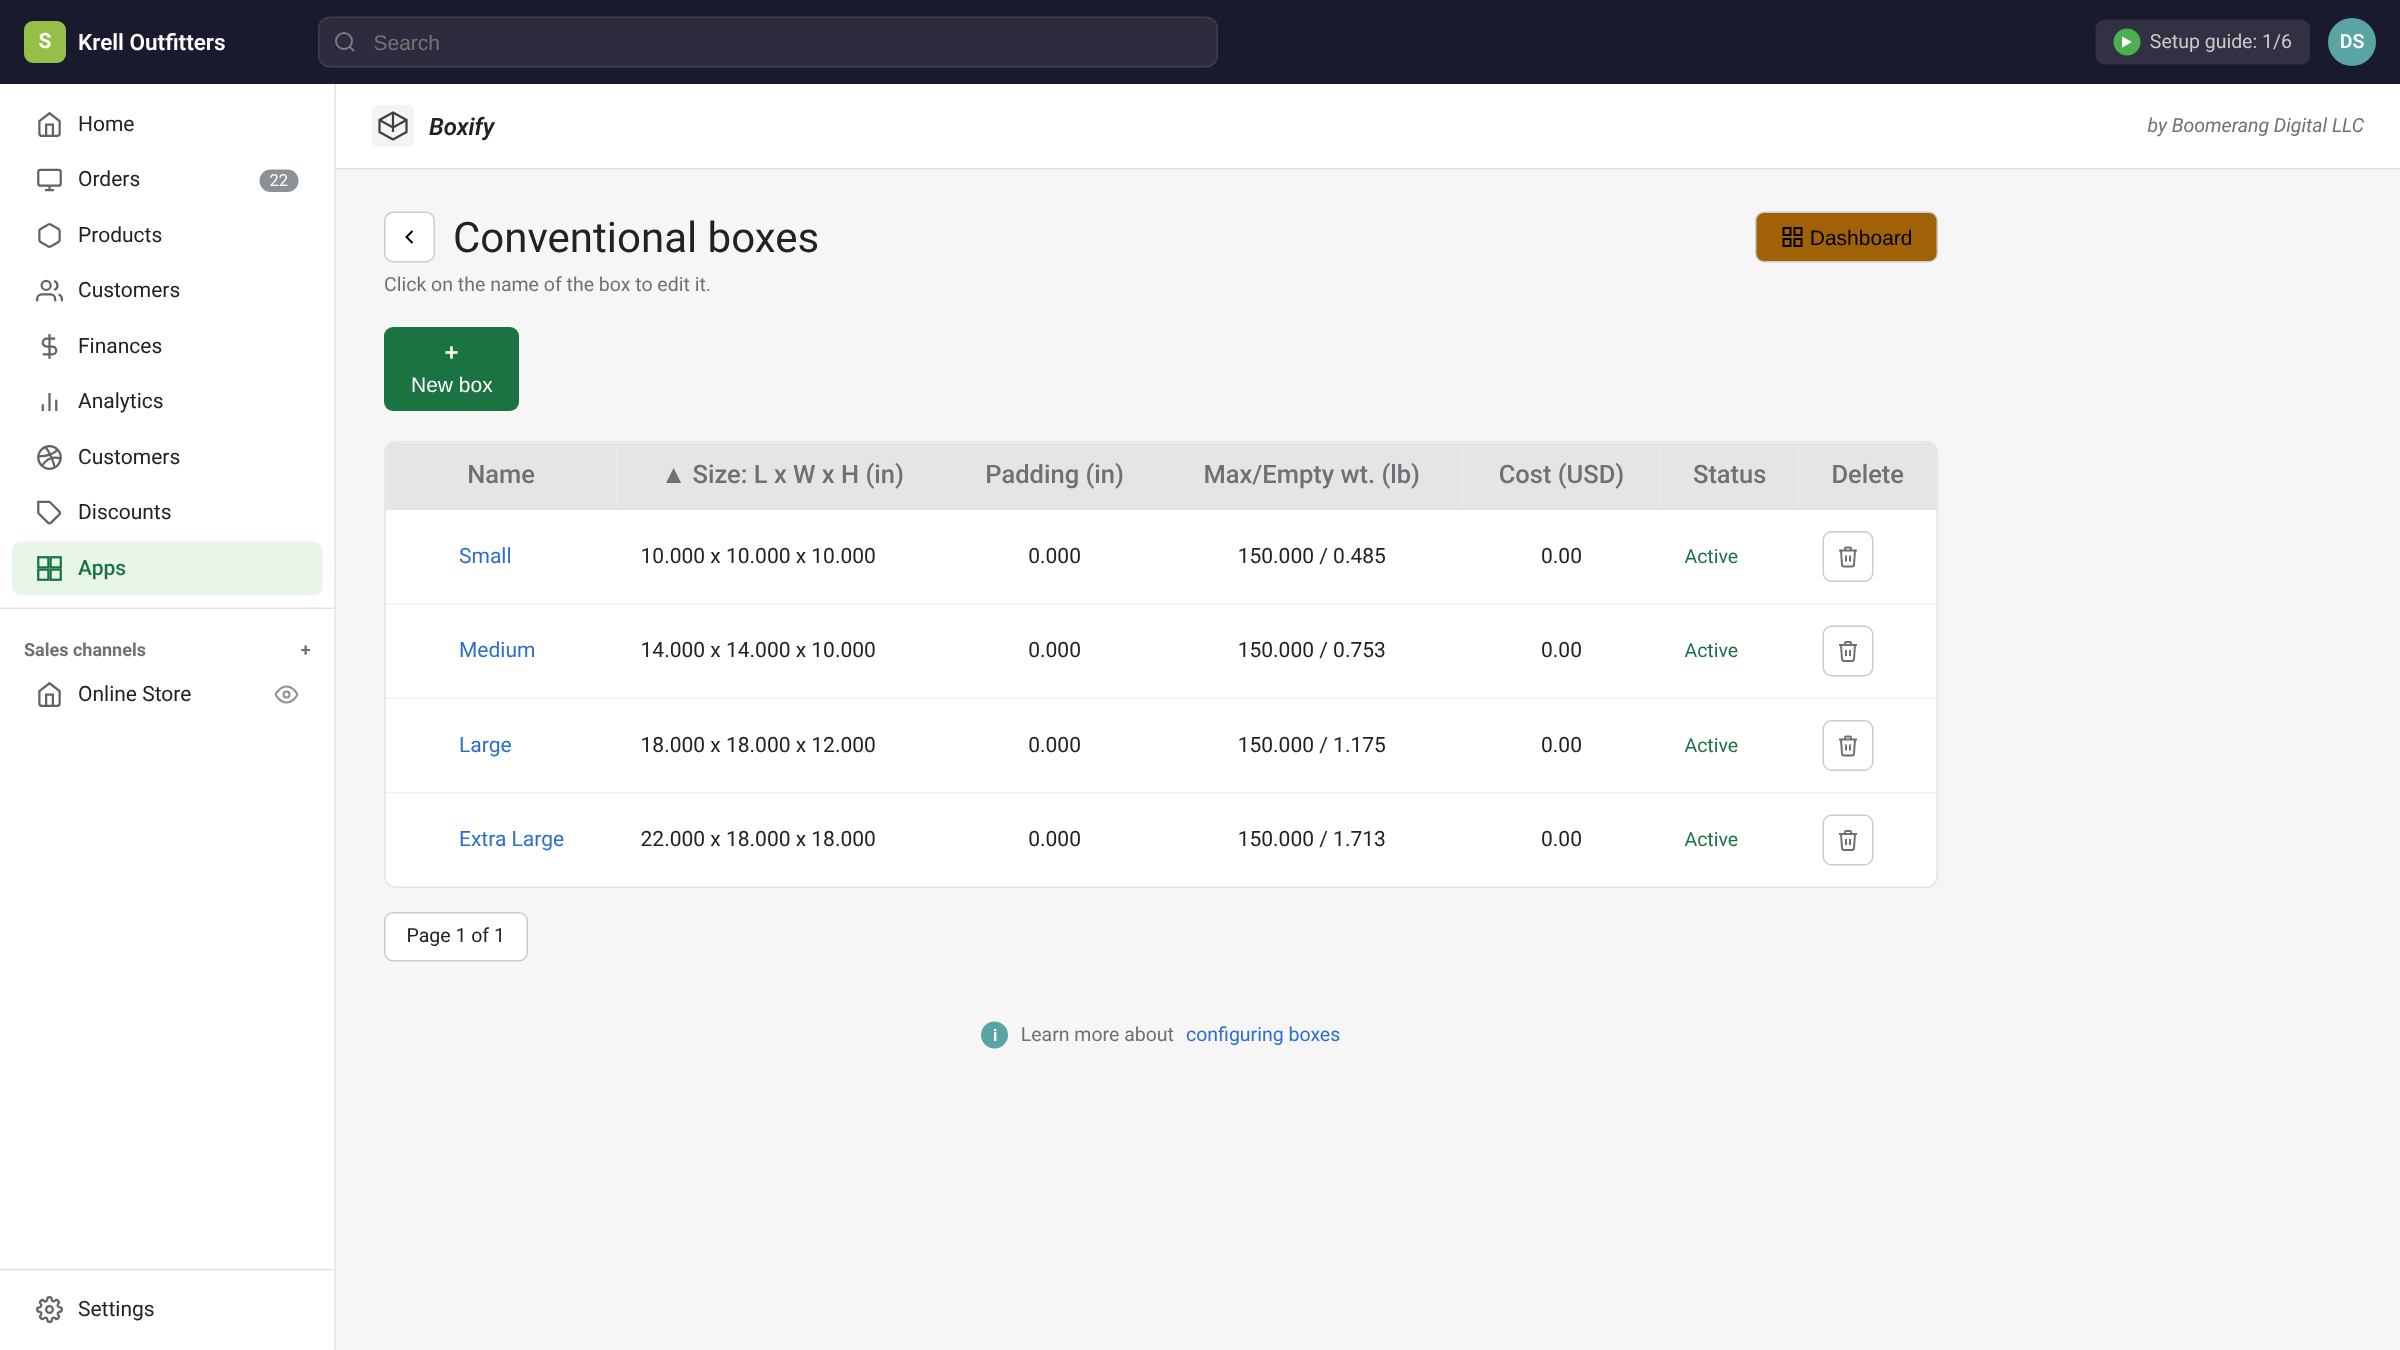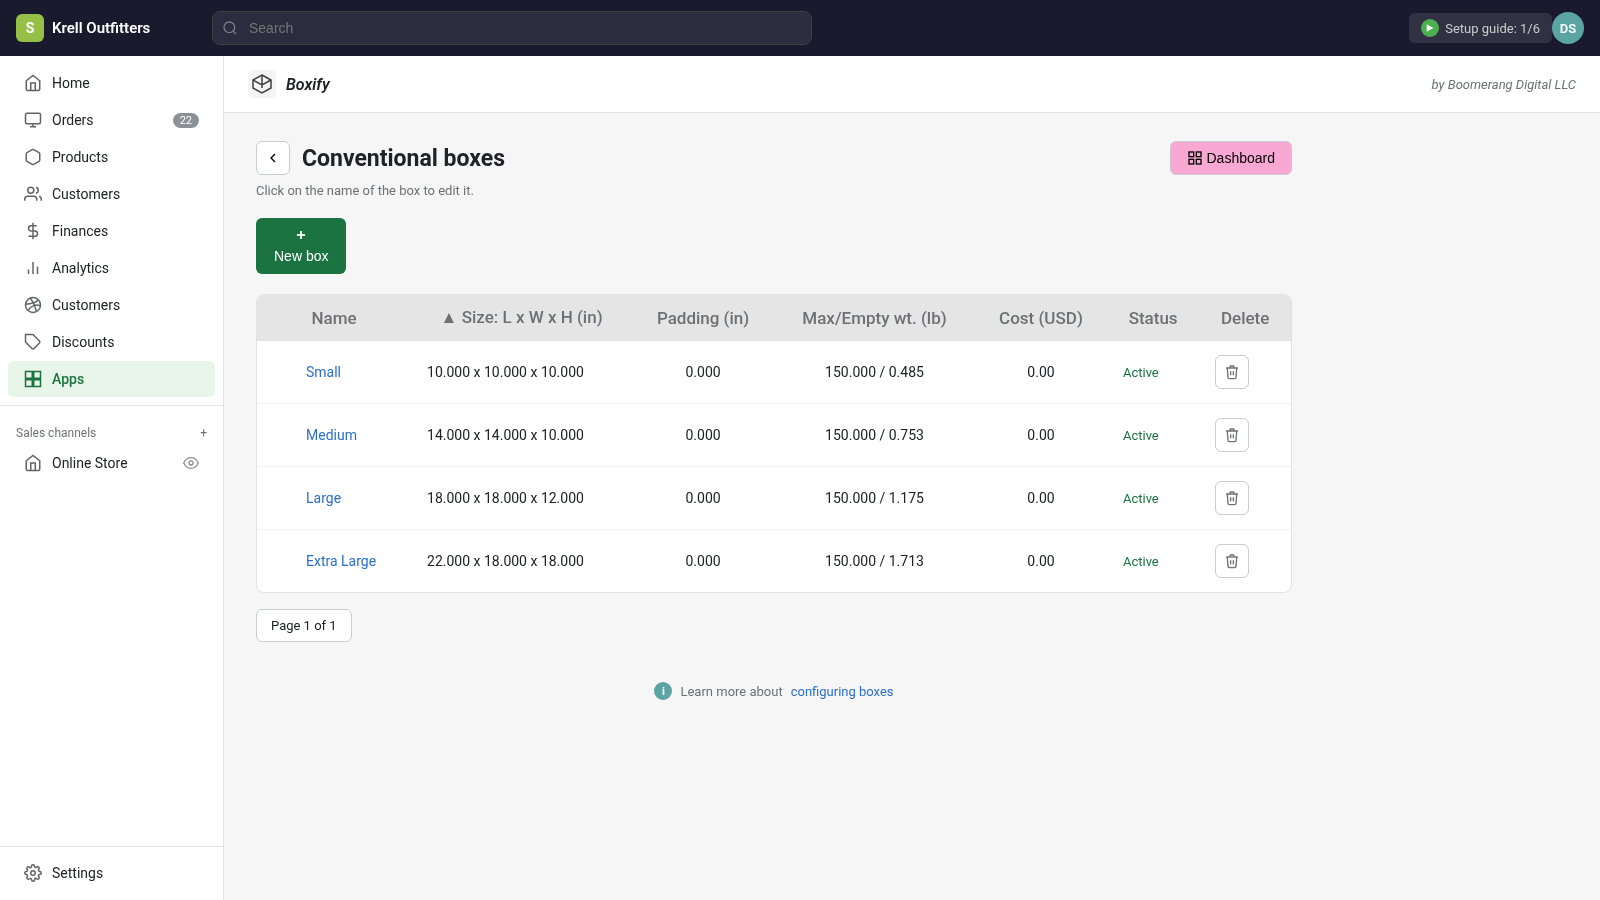--- a/index.html
+++ b/index.html
@@ -6,57 +6,57 @@
     body { font-family: -apple-system, BlinkMacSystemFont, 'Segoe UI', Roboto, sans-serif; background: #f6f6f7; color: #202223; font-size: 14px; display: flex; flex-direction: column; height: 100vh; overflow: hidden; }
 
     
     .topbar { background: #1a1a2e; display: flex; align-items: center; padding: 0 16px; height: 56px; gap: 16px; flex-shrink: 0; }
     .topbar-brand { display: flex; align-items: center; gap: 8px; color: #fff; font-weight: 600; font-size: 15px; min-width: 180px; }
     .shopify-logo { width: 28px; height: 28px; background: #95bf47; border-radius: 6px; display: flex; align-items: center; justify-content: center; color: white; font-weight: bold; font-size: 14px; }
     .topbar-search { flex: 1; max-width: 600px; }
     .topbar-search input { width: 100%; padding: 8px 12px 8px 36px; border: 1px solid #404040; border-radius: 8px; background: #2c2c3e; color: #ccc; font-size: 14px; outline: none; }
     .search-wrap { position: relative; }
     .search-wrap svg { position: absolute; left: 10px; top: 50%; transform: translateY(-50%); opacity: 0.5; }
-    .topbar-actions { display: flex; align-items: center; margin-left: auto; }
+    .topbar-actions { display: flex; align-items: center; gap: 12px; margin-left: auto; }
     .setup-guide { display: flex; align-items: center; gap: 6px; color: #ccc; font-size: 13px; background: rgba(255,255,255,0.1); padding: 6px 12px; border-radius: 6px; cursor: pointer; }
     .setup-flag { width: 18px; height: 18px; background: #4caf50; border-radius: 50%; display: flex; align-items: center; justify-content: center; }
     .avatar { width: 32px; height: 32px; background: #5ba4a4; border-radius: 50%; display: flex; align-items: center; justify-content: center; color: white; font-weight: 600; font-size: 13px; cursor: pointer; }
 
     
     .layout { display: flex; flex: 1; overflow: hidden; }
 
     
     .sidebar { width: 224px; background: #fff; border-right: 1px solid #e1e3e5; display: flex; flex-direction: column; overflow-y: auto; flex-shrink: 0; }
     .nav-item { display: flex; align-items: center; gap: 10px; padding: 9px 16px; cursor: pointer; color: #202223; font-size: 14px; border-radius: 6px; margin: 1px 8px; position: relative; text-align: center; }
     .nav-item.active { background: #e8f5e9; color: #1a7340; font-weight: 500; }
     .nav-item .badge { background: #8c9196; color: white; border-radius: 10px; padding: 1px 7px; font-size: 11px; margin-left: auto; }
     .nav-icon { width: 18px; height: 18px; opacity: 0.7; flex-shrink: 0; }
     .nav-item.active .nav-icon { opacity: 1; }
-    .sidebar-section { padding: 12px 16px 4px; font-size: 12px; color: #6d7175; font-weight: 400; display: flex; justify-content: space-between; }
+    .sidebar-section { padding: 12px 16px 4px; font-size: 12px; color: #6d7175; font-weight: 700; display: flex; justify-content: space-between; }
     .sidebar-section-add { cursor: pointer; color: #6d7175; }
     .sidebar-divider { height: 1px; background: #e1e3e5; margin: 8px 0; }
     .sidebar-bottom { margin-top: auto; padding: 8px 0; }
 
     
     .main { flex: 1; overflow-y: auto; background: #f6f6f7; }
 
     
     .app-header { background: #fff; border-bottom: 1px solid #e1e3e5; padding: 14px 24px; display: flex; align-items: center; justify-content: space-between; font-style: italic; }
     .app-header-left { display: flex; align-items: center; gap: 10px; }
     .boxify-icon { width: 28px; height: 28px; }
     .app-title { font-size: 16px; font-weight: 600; }
     .app-byline { font-size: 13px; color: #6d7175; }
 
     
     .page-content { padding: 28px 32px; max-width: 1100px; }
     .page-header { display: flex; align-items: center; justify-content: space-between; margin-bottom: 8px; }
     .page-header-left { display: flex; align-items: center; gap: 12px; }
     .back-btn { width: 34px; height: 34px; border: 1px solid #c9cccf; border-radius: 6px; background: #fff; display: flex; align-items: center; justify-content: center; cursor: pointer; }
-    .page-title { font-size: 23px; font-weight: 700; }
-    .dashboard-btn { display: flex; align-items: center; gap: 4px; padding: 8px 16px; border: 1px solid #c9cccf; border-radius: 6px; background: #f9a8d4; cursor: pointer; font-size: 14px; justify-content: space-between; }
+    .page-title { font-size: 28px; font-weight: 400; }
+    .dashboard-btn { display: flex; align-items: center; gap: 4px; padding: 8px 16px; border: 1px solid #c9cccf; border-radius: 6px; background: #a16207; cursor: pointer; font-size: 14px; justify-content: space-between; }
     .subtitle { color: #6d7175; font-size: 13px; margin-bottom: 20px; }
     .new-box-btn { display: flex; align-items: center; gap: 6px; padding: 10px 18px; background: #1a7340; color: white; border: none; border-radius: 6px; font-size: 14px; font-weight: 500; cursor: pointer; margin-bottom: 20px; flex-direction: column; }
 
     
     .table-container { background: #fff; border: 1px solid #e1e3e5; border-radius: 8px; overflow: hidden; }
     table { width: 100%; border-collapse: collapse; }
     th { padding: 12px 16px; text-align: center; font-size: 17px; color: #6d7175; font-weight: 500; border-bottom: 1px solid #e1e3e5; background: #e5e5e5; }
     th.sortable { cursor: pointer; }
     td { padding: 14px 16px; border-bottom: 1px solid #f1f2f3; font-size: 14px; color: #202223; }
     tr:last-child td { border-bottom: none; }

